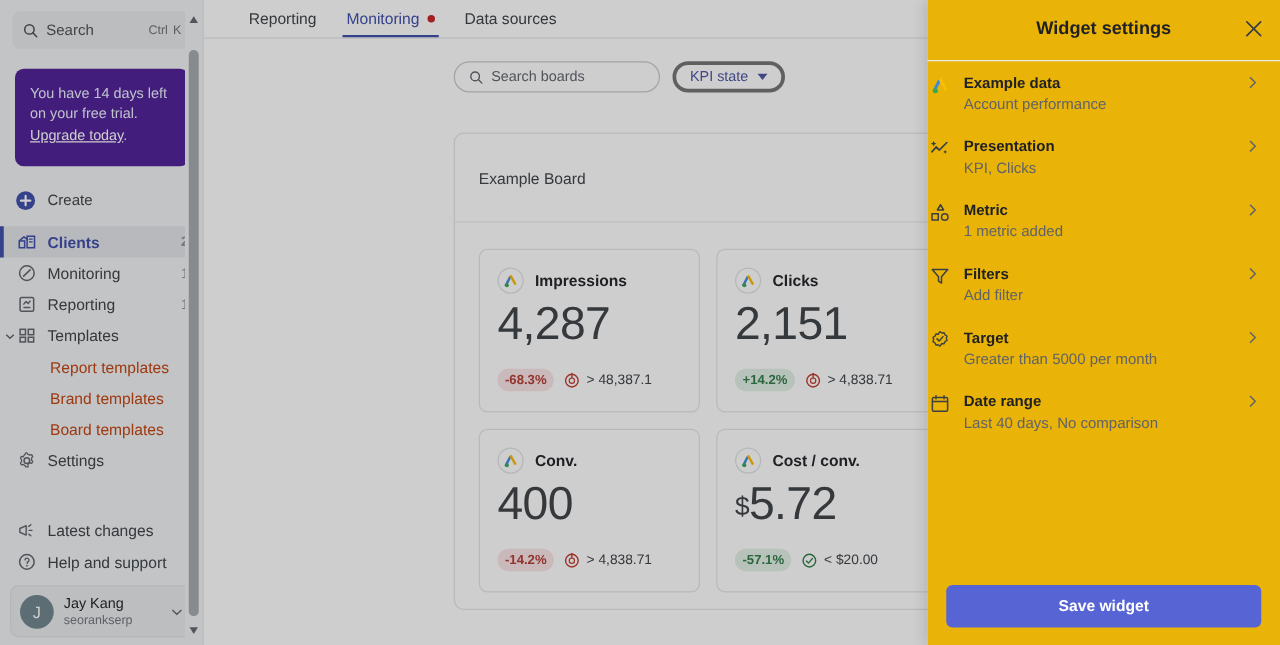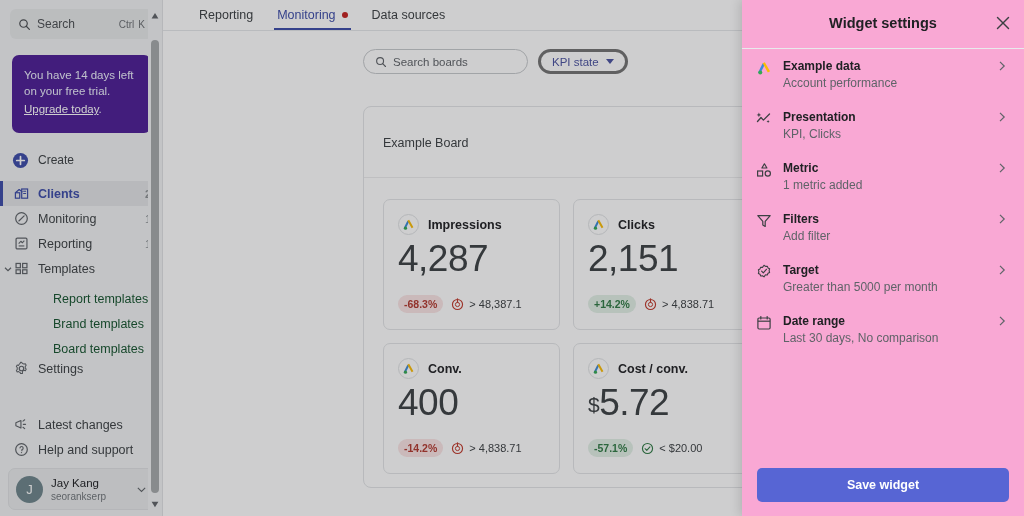--- a/index.html
+++ b/index.html
@@ -66,22 +66,22 @@
   .nav-item.active { background: #e3e5e7; color: #3b4ba8; font-weight: bold; }
   .nav-item.active::before {
     content: ""; position: absolute; left: 0; top: 0;
     width: 3px; height: 100%; background: #3b4ba8;
   }
   .nav-item .ico { width: 15px; height: 15px; flex: none; display:block; }
   .nav-item .txt { flex: 1; }
   .nav-item .cnt { font-size: 11px; color: #8c9093; }
   .nav-caret { position:absolute; left:4px; width:8px; height:8px; }
   .nav-sub {
-    height: 25px; display: flex; align-items: flex-end;
-    padding-left: 53px; font-size: 12.5px; color: #14532d;
+    height: 25px; display: flex; align-items: center;
+    padding-left: 40px; font-size: 12.5px; color: #c2410c;
   }
 
   .nav-foot { position: absolute; left: 0; top: 412px; width: 163px; }
 
   .profile {
     position: absolute; left: 8px; bottom: 6px;
     width: 147px; height: 42px;
     background: #e9ebec;
     border: 1px solid #dfe1e3;
     border-radius: 7px;
@@ -167,32 +167,32 @@
   .target { display: flex; align-items: center; gap: 5px; font-size: 11px; color: #3c4043; }
   .target svg { width: 13px; height: 13px; display: block; }
 
   
   #dim { position: absolute; left: 0; top: 0; width: 742px; height: 516px; background: rgba(32,33,36,0.22); }
 
   
   #panel {
     position: absolute; right: 0; top: 0;
     width: 282px; height: 516px;
-    background: #f9a8d4;
+    background: #eab308;
     box-shadow: -2px 0 10px rgba(0,0,0,0.14);
   }
   .panel-head { position: relative; height: 49px; border-bottom: 1px solid #e8eaec; }
   .panel-title {
     position: absolute; left: 0; right: 0; top: 15px;
     text-align: center; font-size: 14.5px; font-weight: bold; color: #202124;
   }
   .panel-close { position: absolute; right: 12px; top: 14px; width: 18px; height: 18px; }
 
   .opts { position: absolute; left: 0; top: 58px; width: 282px; }
-  .opt { position: relative; display: flex; gap: 11px; padding: 0 14px 0 14px; margin-bottom: 17px; }
+  .opt { position: relative; display: flex; gap: 11px; padding: 0 14px 0 2px; margin-bottom: 17px; }
   .opt .oi { width: 16px; height: 16px; flex: none; margin-top: 2px; }
   .opt .ot { font-size: 12px; font-weight: bold; color: #202124; line-height: 17px; }
   .opt .os { font-size: 12px; color: #5f6368; line-height: 17px; }
   .opt .chev { position: absolute; right: 16px; top: 2px; width: 12px; height: 12px; }
 
   .save-btn {
     position: absolute; left: 15px; bottom: 14px;
     width: 252px; height: 34px;
     background: #5765d4; color: #ffffff;
     border: none; border-radius: 5px;
@@ -615,21 +615,21 @@
         <span class="oi">
           <svg viewBox="0 0 16 16" style="width:16px;height:16px;display:block">
             <rect x="1.9" y="3" width="12.2" height="11" rx="1.2" fill="none" stroke="#3c4043" stroke-width="1.2"></rect>
             <line x1="1.9" y1="6.2" x2="14.1" y2="6.2" stroke="#3c4043" stroke-width="1.2"></line>
             <line x1="4.8" y1="1.6" x2="4.8" y2="4" stroke="#3c4043" stroke-width="1.2" stroke-linecap="round"></line>
             <line x1="11.2" y1="1.6" x2="11.2" y2="4" stroke="#3c4043" stroke-width="1.2" stroke-linecap="round"></line>
           </svg>
         </span>
         <div>
           <div class="ot">Date range</div>
-          <div class="os">Last 30 days, No comparison</div>
+          <div class="os">Last 40 days, No comparison</div>
         </div>
         <svg class="chev" viewBox="0 0 12 12">
           <path d="M4 1.8 8.2 6 4 10.2" fill="none" stroke="#5f6368" stroke-width="1.2"></path>
         </svg>
       </div>
     </div>
 
     <button class="save-btn">Save widget</button>
   </div>
 </div>

